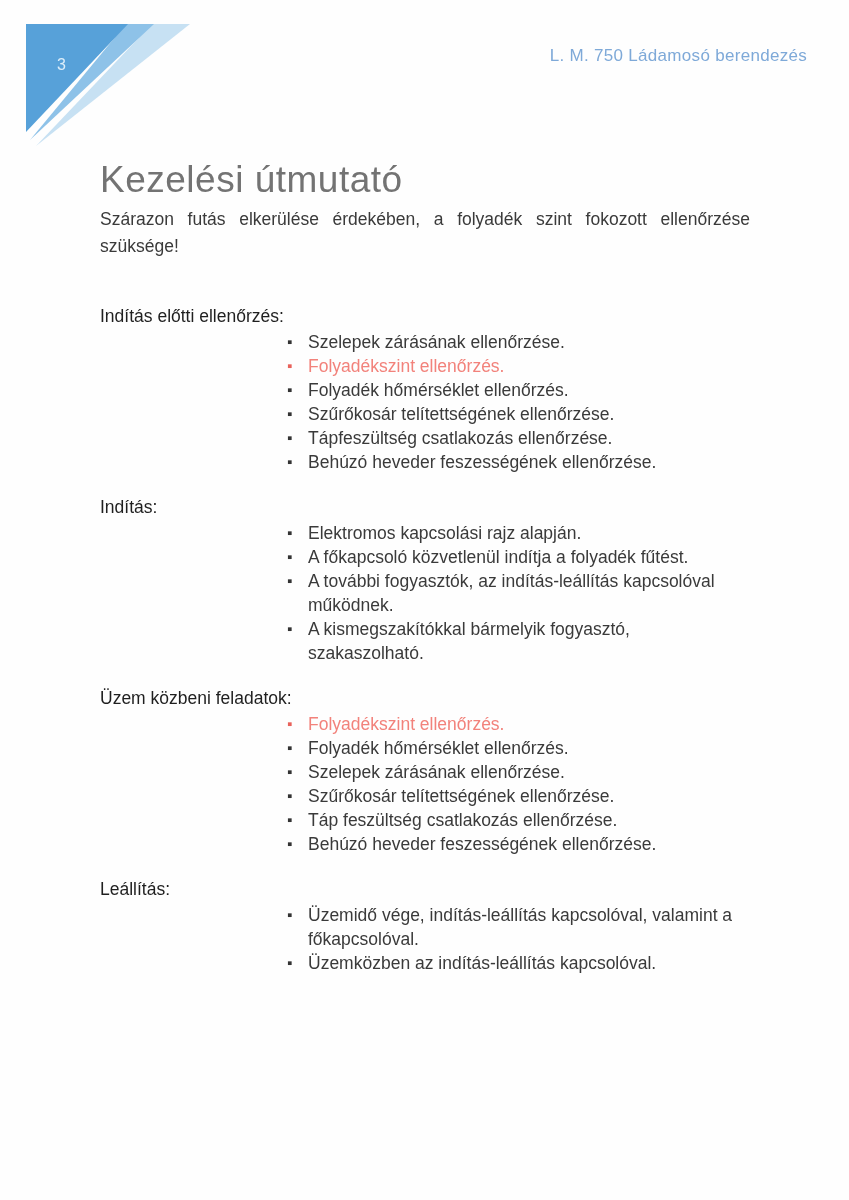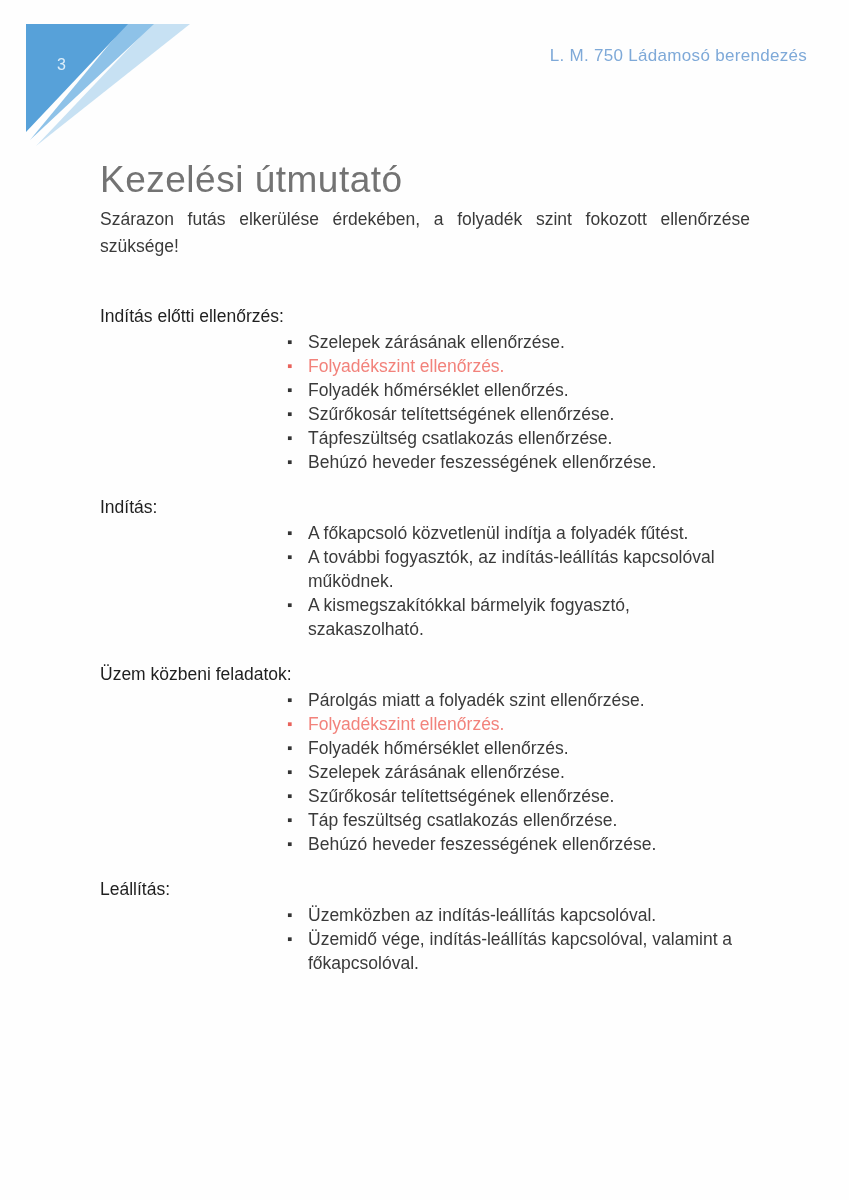--- a/index.html
+++ b/index.html
@@ -87,36 +87,36 @@
       <li><span>Szelepek zárásának ellenőrzése.</span></li>
       <li class="red"><span>Folyadékszint ellenőrzés.</span></li>
       <li><span>Folyadék hőmérséklet ellenőrzés.</span></li>
       <li><span>Szűrőkosár telítettségének ellenőrzése.</span></li>
       <li><span>Tápfeszültség csatlakozás ellenőrzése.</span></li>
       <li><span>Behúzó heveder feszességének ellenőrzése.</span></li>
     </ul>
 
     <h2 class="section-heading">Indítás:</h2>
     <ul class="item-list">
+      <li><span>Elektromos kapcsolási rajz alapján.</span></li>
       <li><span>A főkapcsoló közvetlenül indítja a folyadék fűtést.</span></li>
       <li><span>A további fogyasztók, az indítás-leállítás kapcsolóval működnek.</span></li>
       <li><span>A kismegszakítókkal bármelyik fogyasztó, szakaszolható.</span></li>
     </ul>
 
     <h2 class="section-heading">Üzem közbeni feladatok:</h2>
     <ul class="item-list">
-      <li><span>Párolgás miatt a folyadék szint ellenőrzése.</span></li>
       <li class="red"><span>Folyadékszint ellenőrzés.</span></li>
       <li><span>Folyadék hőmérséklet ellenőrzés.</span></li>
       <li><span>Szelepek zárásának ellenőrzése.</span></li>
       <li><span>Szűrőkosár telítettségének ellenőrzése.</span></li>
       <li><span>Táp feszültség csatlakozás ellenőrzése.</span></li>
       <li><span>Behúzó heveder feszességének ellenőrzése.</span></li>
     </ul>
 
     <h2 class="section-heading">Leállítás:</h2>
     <ul class="item-list">
+      <li><span>Üzemidő vége, indítás-leállítás kapcsolóval, valamint a főkapcsolóval.</span></li>
       <li><span>Üzemközben az indítás-leállítás kapcsolóval.</span></li>
-      <li><span>Üzemidő vége, indítás-leállítás kapcsolóval, valamint a főkapcsolóval.</span></li>
     </ul>
 
   </div>
 </div>
 
 </body></html>

